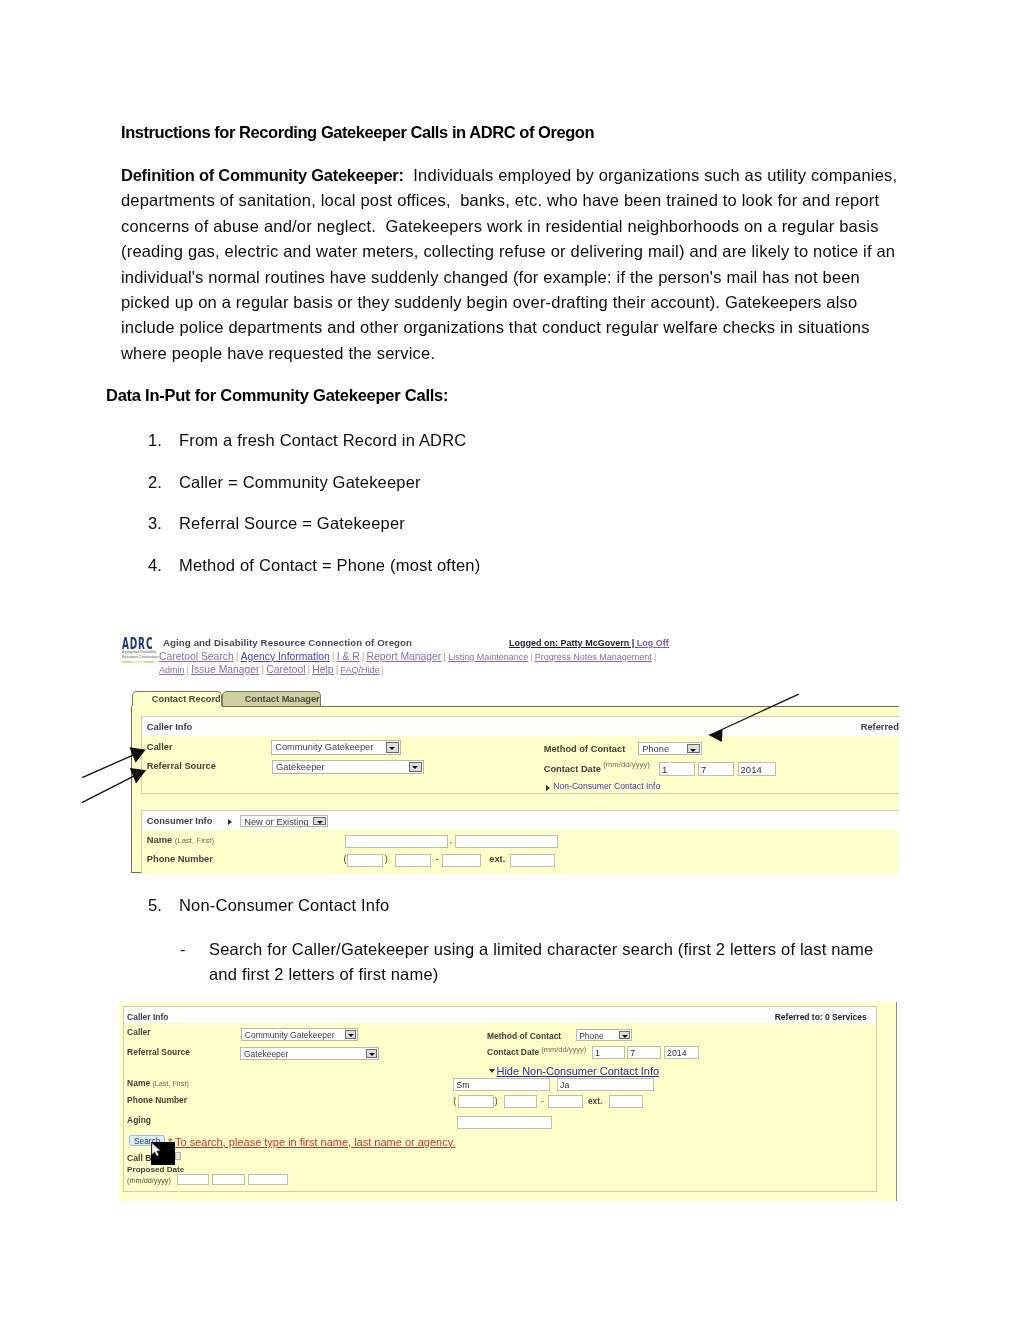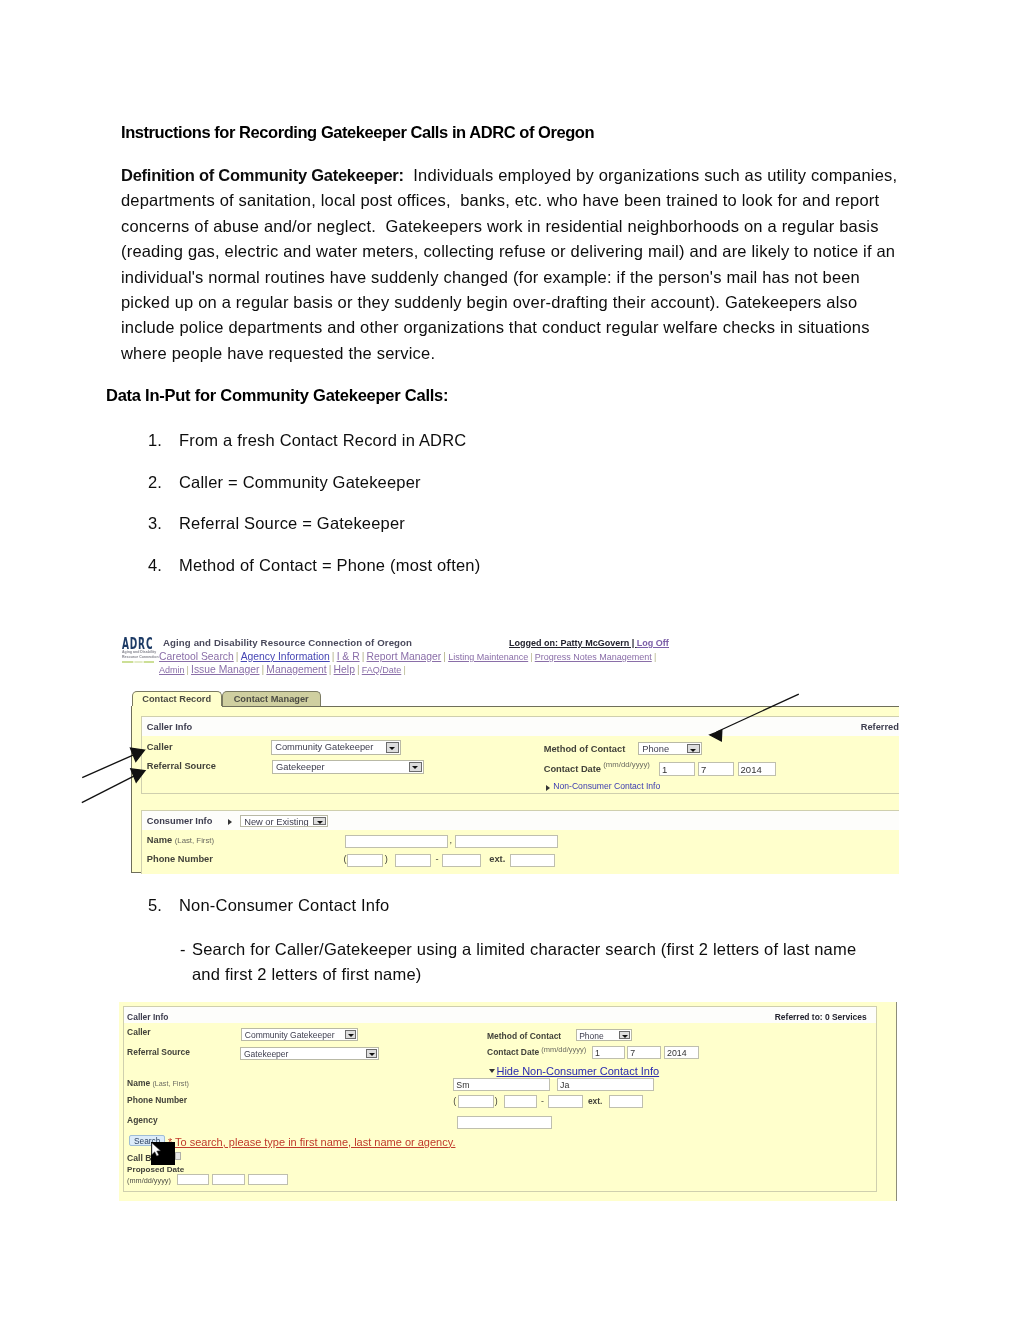--- a/index.html
+++ b/index.html
@@ -21,21 +21,21 @@
             letter-spacing:-0.25px;color:#000;white-space:pre;}
   .num-list{position:absolute;left:121px;top:431px;width:800px;}
   .num-item{position:relative;height:41.5px;font-size:16.5px;color:#0d0d0d;
             letter-spacing:0.195px;white-space:pre;}
   .num-item .n{position:absolute;left:27px;top:0;}
   .num-item .t{position:absolute;left:58px;top:0;}
   .list2{position:absolute;left:121px;top:896px;width:800px;}
   .sub-item{position:absolute;left:121px;top:937px;width:800px;font-size:16.5px;
             color:#0d0d0d;line-height:25.4px;letter-spacing:0.195px;}
   .sub-item .d{position:absolute;left:59px;top:0;white-space:pre;}
-  .sub-item .t{position:absolute;left:71px;top:0;width:760px;}
+  .sub-item .t{position:absolute;left:88px;top:0;width:760px;}
   .sub-item .t .pl{display:block;}
 
   
   .shot{position:absolute;overflow:hidden;font-family:"Liberation Sans",sans-serif;}
   #shot1{left:121px;top:633px;width:778px;height:241px;background:#fff;}
   .s1-inner{position:absolute;left:0;top:0;width:1000px;height:241px;}
 
   
   .logo{position:absolute;left:0.5px;top:5.6px;width:34px;}
   .logo .lw{font-family:"DejaVu Sans",sans-serif;font-weight:bold;font-size:15px;
@@ -56,21 +56,21 @@
   #nav1{top:17.8px;} #nav2{top:30.6px;}
   .navrow a{text-decoration:underline;}
   .lnk-v{color:#8a6ea8;} .lnk-b{color:#4646b4;}
   .navrow .sep{color:#b5b58a;padding:0 2.1px;}
   .nav-sm{font-size:9.0px;}
 
   
   .tabs{position:absolute;left:10.7px;top:58px;height:15px;}
   .tab{position:absolute;top:0;height:15px;border:1px solid #7a7a62;
        border-bottom:none;border-radius:5px 5px 0 0;font-size:9.25px;font-weight:bold;
-       color:#4b4b43;text-align:center;line-height:15.5px;box-sizing:border-box;}
+       color:#4b4b43;text-align:right;line-height:15.5px;box-sizing:border-box;}
   .tab-a{background:#ffffcd;z-index:4;box-shadow:0 1px 0 0 #ffffcd;}
   .tab-i{background:#cfcfa0;z-index:1;}
 
   .panel{position:absolute;left:10.4px;top:73px;width:830px;height:167px;
          background:#ffffcc;border:1px solid #6e6e5a;box-sizing:border-box;z-index:1;}
   .grp{position:absolute;border:1px solid #cfcfae;box-sizing:border-box;background:#ffffcc;}
   .grp-hd{position:absolute;left:0;top:0;right:0;height:18.5px;background:#fdfdfb;}
   .grp-hd-t{position:absolute;left:4.6px;top:5px;font-size:9.3px;font-weight:bold;color:#3d3d4e;}
   .grp-hd-r{position:absolute;left:718.5px;top:5px;font-size:9.3px;font-weight:bold;color:#3d3d4e;white-space:nowrap;}
   .fl{position:absolute;font-size:9.3px;font-weight:bold;color:#42423a;white-space:nowrap;}
@@ -165,21 +165,21 @@
       <div class="lbar"></div>
     </div>
 
     <div class="hdr-title">Aging and Disability Resource Connection of Oregon</div>
     <div class="hdr-login"><span>Logged on: Patty McGovern | </span><a href="#" class="lnk-v">Log Off</a></div>
 
     <div class="navrow" id="nav1">
       <a href="#" class="lnk-v">Caretool Search</a><span class="sep">|</span><a href="#" class="lnk-b">Agency Information</a><span class="sep">|</span><a href="#" class="lnk-v">I &amp; R</a><span class="sep">|</span><a href="#" class="lnk-v">Report Manager</a><span class="sep">|</span><a href="#" class="lnk-v nav-sm">Listing Maintenance</a><span class="sep nav-sm">|</span><a href="#" class="lnk-v nav-sm">Progress Notes Management</a><span class="sep nav-sm">|</span>
     </div>
     <div class="navrow" id="nav2">
-      <a href="#" class="lnk-v nav-sm">Admin</a><span class="sep nav-sm">|</span><a href="#" class="lnk-v">Issue Manager</a><span class="sep">|</span><a href="#" class="lnk-v">Management</a><span class="sep">|</span><a href="#" class="lnk-v">Help</a><span class="sep">|</span><a href="#" class="lnk-v nav-sm">FAQ/Date</a><span class="sep nav-sm">|</span>
+      <a href="#" class="lnk-v nav-sm">Admin</a><span class="sep nav-sm">|</span><a href="#" class="lnk-v">Issue Manager</a><span class="sep">|</span><a href="#" class="lnk-v">Caretool</a><span class="sep">|</span><a href="#" class="lnk-v">Help</a><span class="sep">|</span><a href="#" class="lnk-v nav-sm">FAQ/Hide</a><span class="sep nav-sm">|</span>
     </div>
 
     <div class="tabs">
       <div class="tab tab-a" style="left:0;width:90px">Contact Record</div>
       <div class="tab tab-i" style="left:90px;width:99px">Contact Manager</div>
     </div>
 
     <div class="panel">
 
       <div class="grp" style="left:8.8px;top:9px;width:812px;height:78px;">
@@ -274,21 +274,21 @@
       <div class="s2l" style="left:3px;top:87.5px;">Phone Number</div>
       <div class="sym" style="left:329.2px;top:88.5px;">(</div>
       <div class="inp" style="left:333.9px;top:87.6px;width:35.6px;height:13.1px;"></div>
       <div class="sym" style="left:370.7px;top:88.5px;">)</div>
       <div class="inp" style="left:379.6px;top:87.6px;width:33.8px;height:13.1px;"></div>
       <div class="sym" style="left:416.9px;top:88.5px;">-</div>
       <div class="inp" style="left:424.1px;top:87.6px;width:34.4px;height:13.1px;"></div>
       <div class="s2l" style="left:463.8px;top:88.5px;">ext.</div>
       <div class="inp" style="left:485.2px;top:87.6px;width:33.8px;height:13.1px;"></div>
 
-      <div class="s2l" style="left:3px;top:108.3px;">Agency</div>
+      <div class="s2l" style="left:3px;top:108.3px;">Aging</div>
       <div class="inp" style="left:332.5px;top:109.4px;width:95px;height:12.7px;"></div>
 
       <div class="s2-btn" style="left:5.4px;top:127.5px;width:35.5px;height:11.9px;">Search</div>
       <div class="s2-red" style="left:43.8px;top:128.9px;">* To search, please type in first name, last name or agency.</div>
 
       <div class="s2l" style="left:3px;top:146.3px;font-size:8.6px;">Call Back</div>
       <div class="chk" style="left:50.5px;top:144.7px;width:6.1px;height:8.2px;"></div>
       <div class="s2l" style="left:3px;top:157.5px;font-weight:bold;font-size:8.1px;">Proposed Date</div>
       <div class="s2l sm" style="left:3px;top:169.3px;font-weight:normal;font-size:7.3px;color:#4f4f47;">(mm/dd/yyyy)</div>
       <div class="inp" style="left:53.4px;top:166.6px;width:31.6px;height:11px;"></div>

